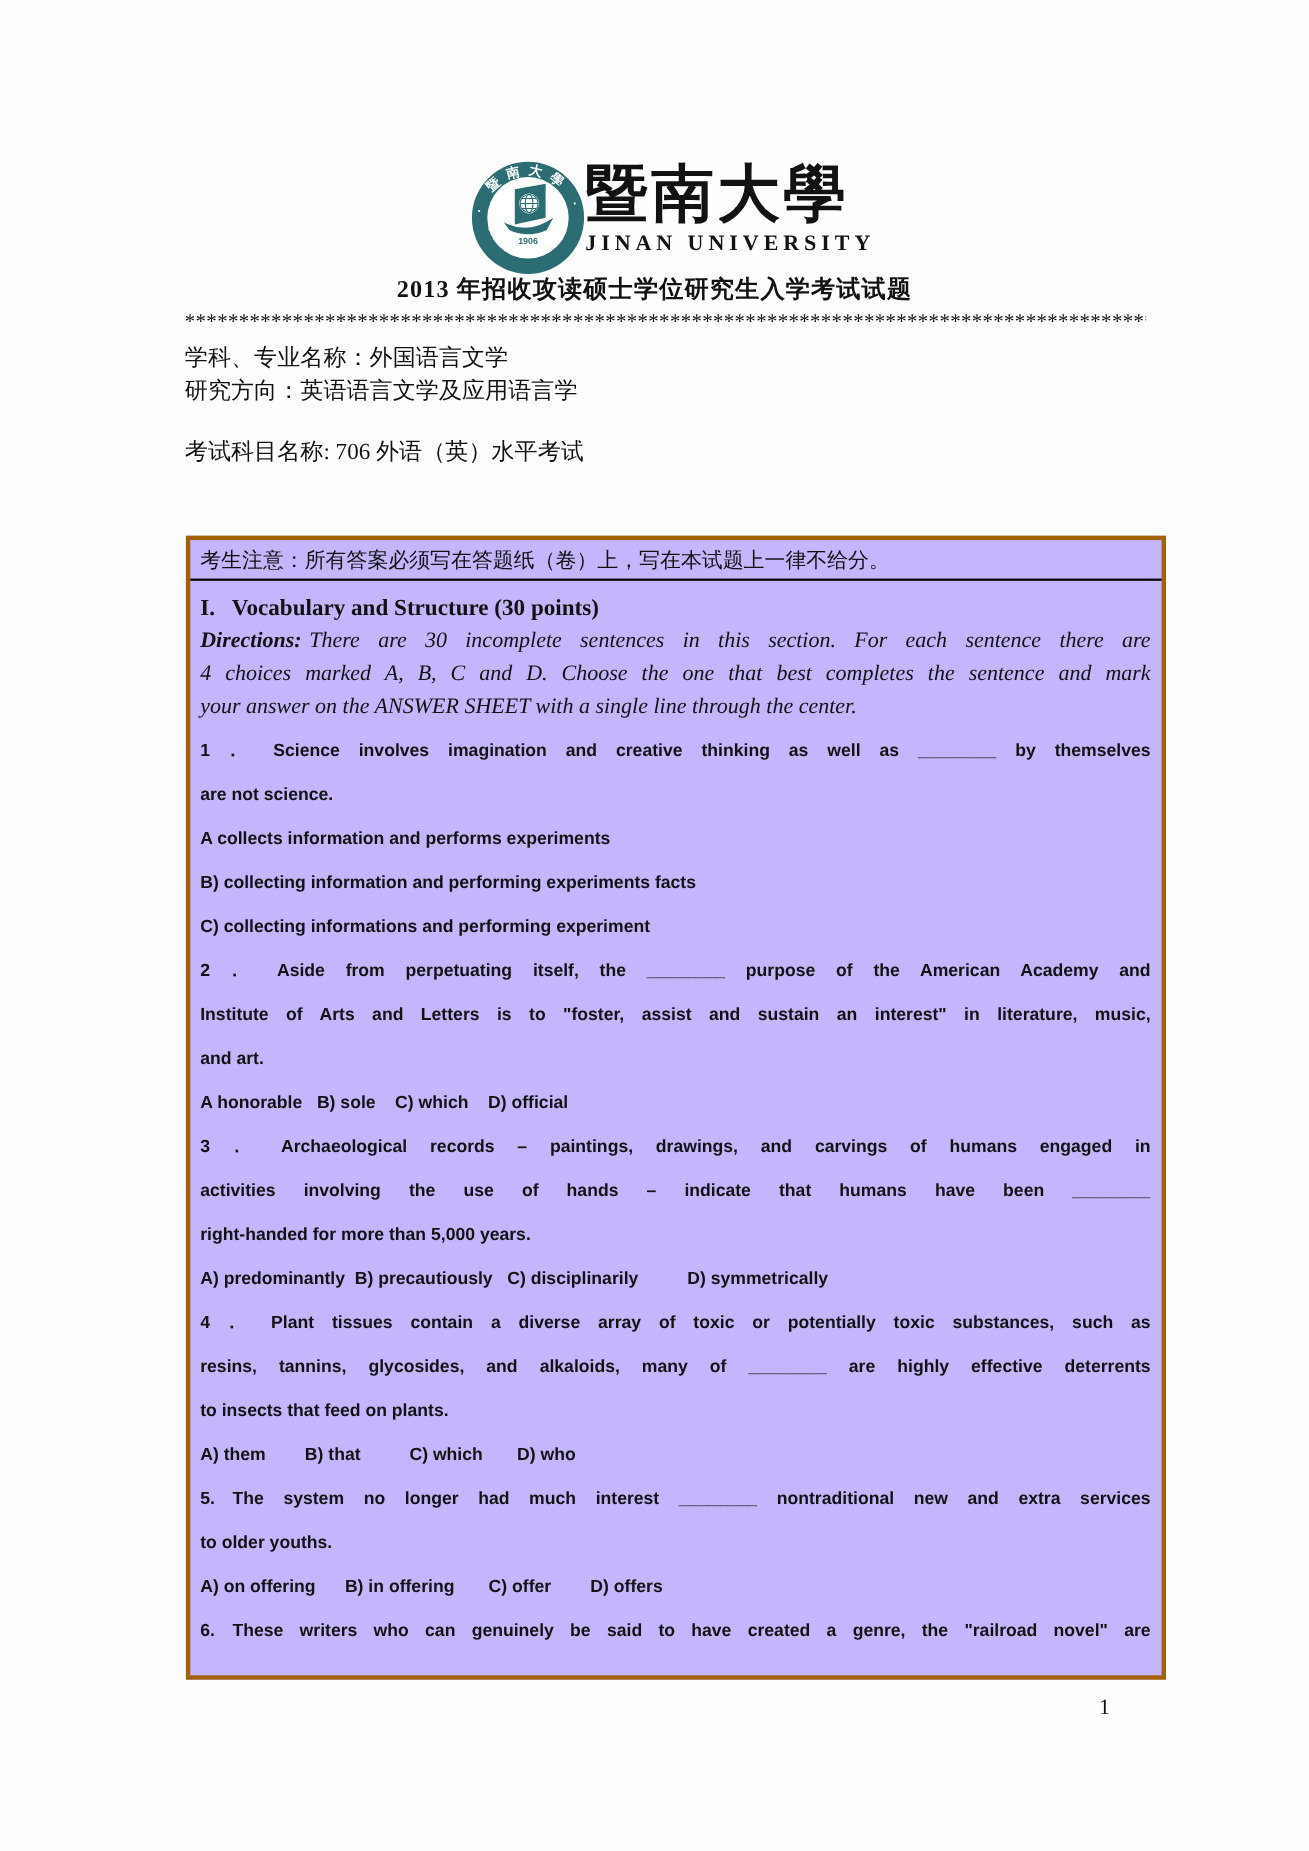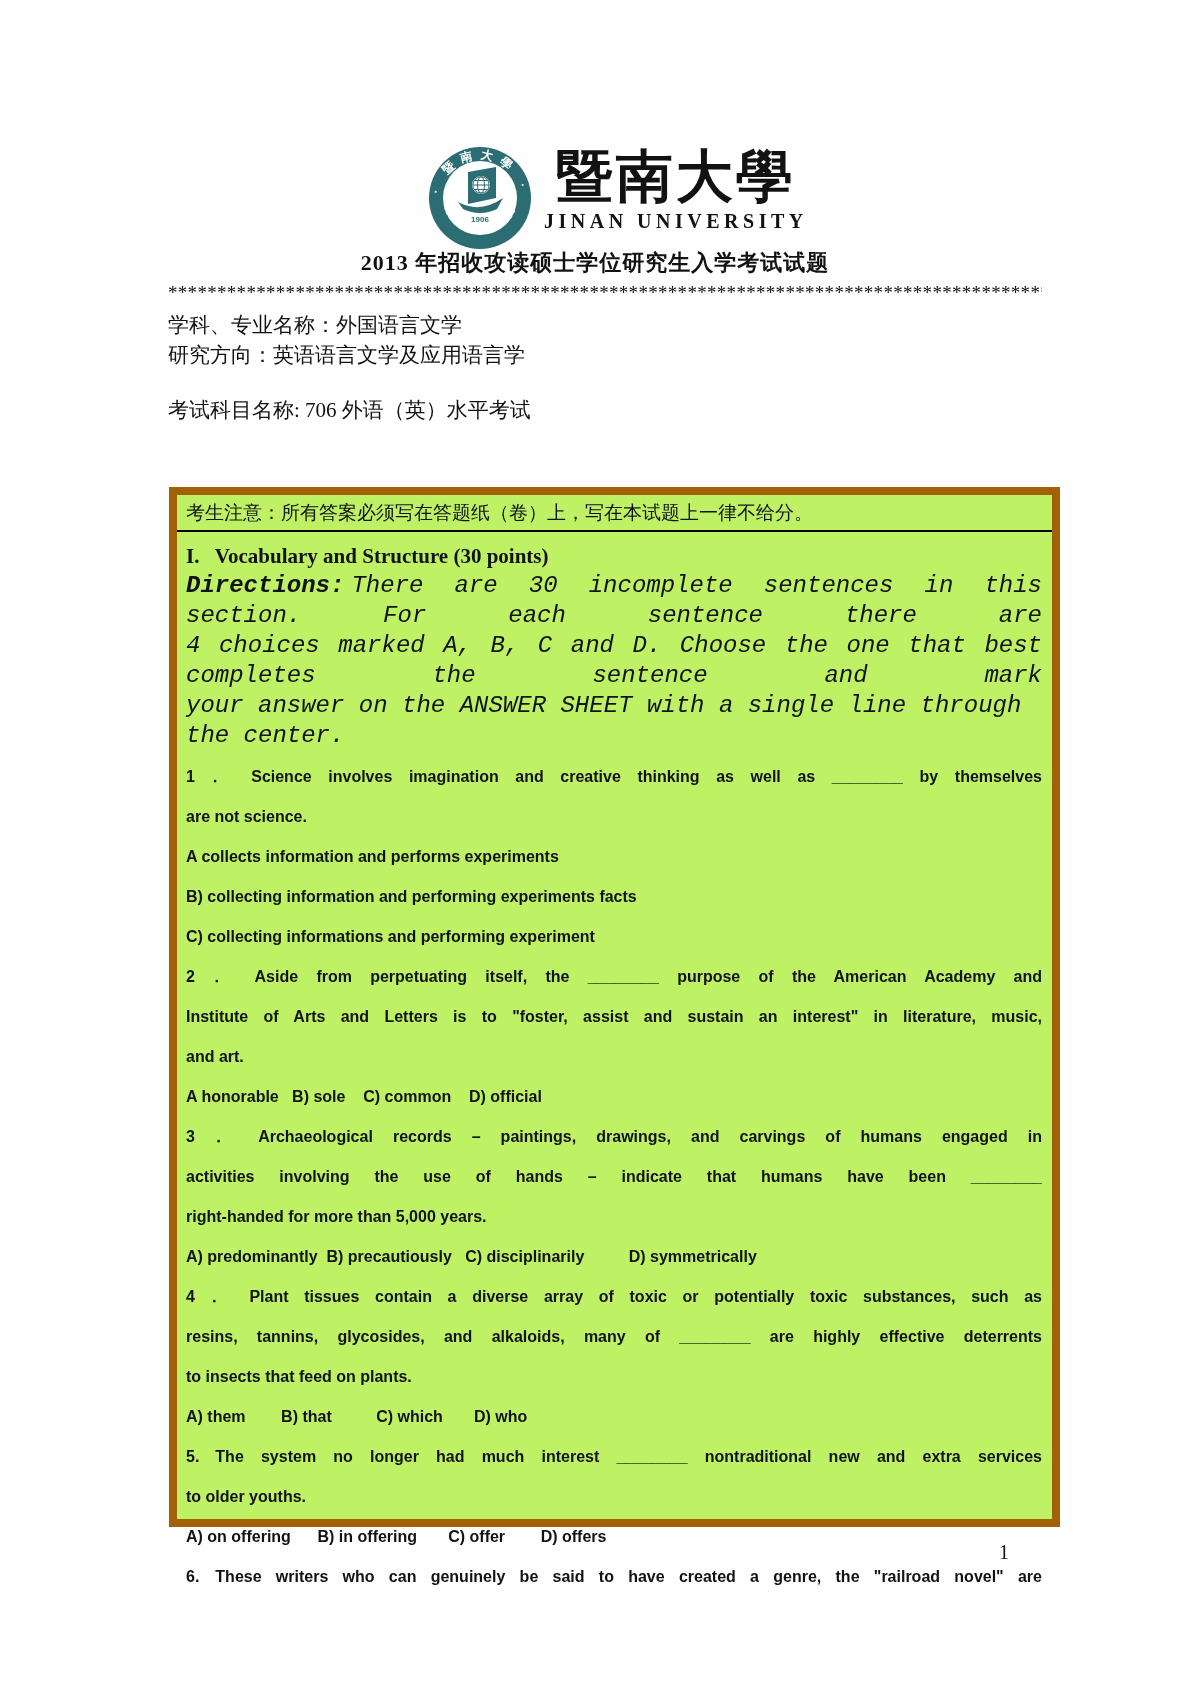--- a/index.html
+++ b/index.html
@@ -4,40 +4,40 @@
 <style>
   html,body { margin:0; padding:0; background:#ffffff; }
   .page {
     position:relative; width:1190px; height:1683px; background:#fefefe;
     font-family:"Liberation Serif", serif; color:#121212; overflow:hidden;
   }
 
   
   .logo-row { position:absolute; top:146px; left:428px; display:flex; align-items:flex-start; }
   .seal { width:104px; height:104px; display:block; }
-  .uniblock { margin-left:12px; text-align:center; }
+  .uniblock { margin-left:0; text-align:left; }
   .uni-cn { font-size:57px; font-weight:bold; letter-spacing:3px; line-height:62px; white-space:nowrap; }
   .uni-en { margin-top:2px; font-size:20px; font-weight:600; letter-spacing:4.5px; white-space:nowrap; }
 
   .title { position:absolute; top:248px; left:0; width:100%; text-align:center;
            font-size:22px; font-weight:bold; letter-spacing:1px; }
   .stars { position:absolute; top:282px; left:168px; width:874px; font-size:19px;
            white-space:nowrap; overflow:hidden; letter-spacing:0.3px; }
   .info  { position:absolute; left:168px; font-size:21px; white-space:pre-wrap; }
   .info1 { top:311px; }
   .info2 { top:341px; }
   .info3 { top:396px; }
 
   
   .qbox { position:absolute; top:487px; left:169px; width:891px; height:1040px;
-          border:8px solid #a16207; box-sizing:border-box; background:#bef264; }
+          border:4px solid #a16207; box-sizing:border-box; background:#c4b5fd; }
   .notice { border-bottom:2px solid #000; padding:5px 9px 4px 9px; font-size:19px; }
   .bodyarea { padding:9px 10px 0 9px; }
   .heading { font-size:21px; font-weight:bold; line-height:30px; white-space:pre-wrap; }
-  .dir { font-family:Liberation Mono, monospace; font-style:italic; font-size:24px; line-height:30px; }
+  .dir { font-family:Liberation Serif, serif; font-style:italic; font-size:20px; line-height:30px; }
   .dir .lbl { font-weight:bold; margin-right:7px; }
   .djust { text-align:justify; text-align-last:justify; }
   .qs { margin-top:6px; }
   .ln { font-family:"Liberation Sans", sans-serif; font-size:16px; line-height:40px; height:40px;
         white-space:pre-wrap; overflow:hidden;font-weight:bold; }
   .just { white-space:normal; text-align:justify; text-align-last:justify; }
   .qnum { padding-right:16px; }
 
   .pageno { position:absolute; top:1541px; left:169px; width:840px; text-align:right; font-size:20px; }
 </style>
@@ -98,21 +98,21 @@
           <div class="ln">are not science.</div>
           <div class="ln">A collects information and performs experiments</div>
           <div class="ln">B) collecting information and performing experiments facts</div>
           <div class="ln">C) collecting informations and performing experiment</div>
         </div>
 
         <div>
           <div class="ln just"><span class="qnum">2．</span><span>Aside from perpetuating itself, the ________ purpose of the American Academy and</span></div>
           <div class="ln just">Institute of Arts and Letters is to "foster, assist and sustain an interest" in literature, music,</div>
           <div class="ln">and art.</div>
-          <div class="ln">A honorable   B) sole    C) common    D) official</div>
+          <div class="ln">A honorable   B) sole    C) which    D) official</div>
         </div>
 
         <div>
           <div class="ln just"><span class="qnum">3．</span><span>Archaeological records – paintings, drawings, and carvings of humans engaged in</span></div>
           <div class="ln just">activities involving the use of hands – indicate that humans have been ________</div>
           <div class="ln">right-handed for more than 5,000 years.</div>
           <div class="ln">A) predominantly  B) precautiously   C) disciplinarily          D) symmetrically</div>
         </div>
 
         <div>

